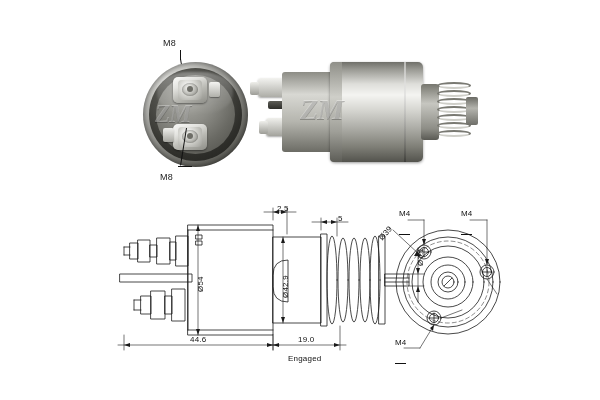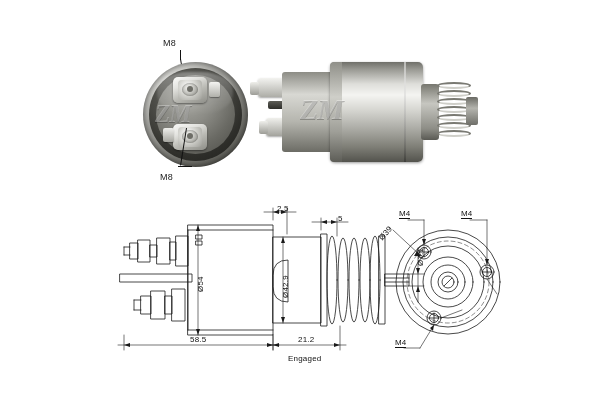--- a/index.html
+++ b/index.html
@@ -166,21 +166,21 @@
   #tech{position:absolute;left:0;top:190px;width:600px;height:180px;}
   .dim-text{
     position:absolute;
     font-family:"Liberation Sans", sans-serif;
     font-size:8px;color:#111;white-space:nowrap;letter-spacing:.2px;
   }
   .dim-text.v{transform-origin:0 0;}
   .tag{
     position:absolute;font-family:"Liberation Sans", sans-serif;
     font-size:8px;color:#111;white-space:nowrap;
-    border-bottom:1px solid #111;padding-bottom:0px;
+    border-bottom:1px solid #111;padding-bottom:16px;
   }
 </style>
 </head>
 <body>
 
 <div id="sheet">
 
   <div class="photo-label abs" style="left:163px;top:38px;">M8</div>
   <div class="leader" style="left:180px;top:50px;width:1px;height:10px;"></div>
   <div class="leader" style="left:180px;top:59px;width:1px;height:45px;transform:rotate(-10deg);transform-origin:top center;"></div>
@@ -410,23 +410,23 @@
     <div class="dim-text" style="left:277px;top:14px;">2.5</div>
 
     <div class="dim-text" style="left:338px;top:24px;">5</div>
 
     <div class="dim-text v" style="left:196px;top:102px;transform:rotate(-90deg);">Ø54</div>
 
     <div class="dim-text v" style="left:281px;top:108px;transform:rotate(-90deg);">Ø42.9</div>
 
     <div class="dim-text v" style="left:416px;top:76px;transform:rotate(-90deg);">Ø7.1</div>
 
-    <div class="dim-text" style="left:190px;top:145px;">58.5</div>
-
-    <div class="dim-text" style="left:298px;top:145px;">21.2</div>
+    <div class="dim-text" style="left:190px;top:145px;">44.6</div>
+
+    <div class="dim-text" style="left:298px;top:145px;">19.0</div>
 
     <div class="dim-text" style="left:288px;top:164px;">Engaged</div>
 
     <div class="dim-text v" style="left:377px;top:46px;transform:rotate(-48deg);">Ø39</div>
 
     <div class="tag" style="left:399px;top:19px;">M4</div>
 
     <div class="tag" style="left:461px;top:19px;">M4</div>
 
     <div class="tag" style="left:395px;top:148px;">M4</div>

